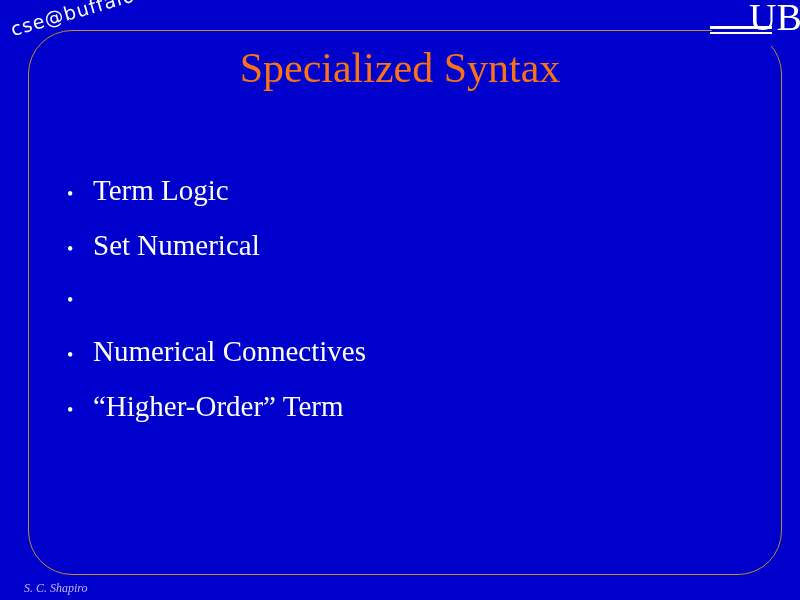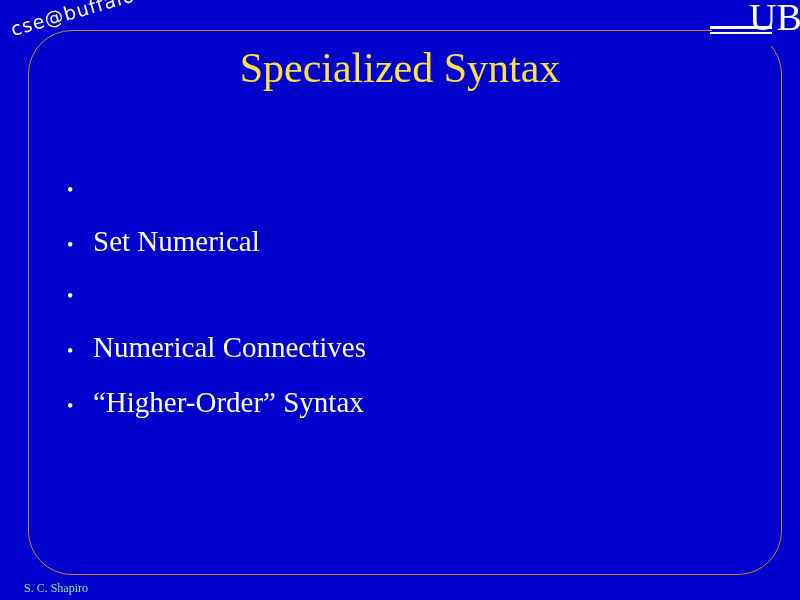--- a/index.html
+++ b/index.html
@@ -103,21 +103,21 @@
     height: 2px;
     background: #FFFFFF;
   }
 
   #title {
     position: absolute;
     left: 0;
     top: 44px;
     width: 800px;
     text-align: center;
-    color: #fde047;
+    color: #f97316;
     font-size: 42px;
     font-family: "Liberation Serif", serif;
     line-height: 48px;
   }
 
   #bullets {
     position: absolute;
     left: 55px;
     top: 165px;
     width: 700px;
@@ -141,23 +141,24 @@
   }
   .bullet-text {
     flex: 1 1 auto;
     white-space: nowrap;
   }
 
   #footer {
     position: absolute;
     left: 24px;
     bottom: 4px;
-    color: #86efac;
+    color: #c4b5fd;
     font-size: 12px;
     font-family: "Liberation Serif", serif;
+    font-style: italic;
   }
 </style>
 </head>
 <body>
 
 <div id="slide">
 
   <div id="frame"></div>
   <div id="frame-mask"></div>
 
@@ -169,33 +170,34 @@
     <span class="ub-text">UB</span>
     <span class="ub-bar"></span>
     <span class="ub-bar2"></span>
   </div>
 
   <div id="title">Specialized Syntax</div>
 
   <div id="bullets">
     <div class="bullet-row">
       <span class="bullet-dot">•</span>
+      <span class="bullet-text">Term Logic</span>
     </div>
     <div class="bullet-row">
       <span class="bullet-dot">•</span>
       <span class="bullet-text">Set Numerical</span>
     </div>
     <div class="bullet-row">
       <span class="bullet-dot">•</span>
     </div>
     <div class="bullet-row">
       <span class="bullet-dot">•</span>
       <span class="bullet-text">Numerical Connectives</span>
     </div>
     <div class="bullet-row">
       <span class="bullet-dot">•</span>
-      <span class="bullet-text">“Higher-Order” Syntax</span>
+      <span class="bullet-text">“Higher-Order” Term</span>
     </div>
   </div>
 
   <div id="footer">S. C. Shapiro</div>
 
 </div>
 
 </body></html>

